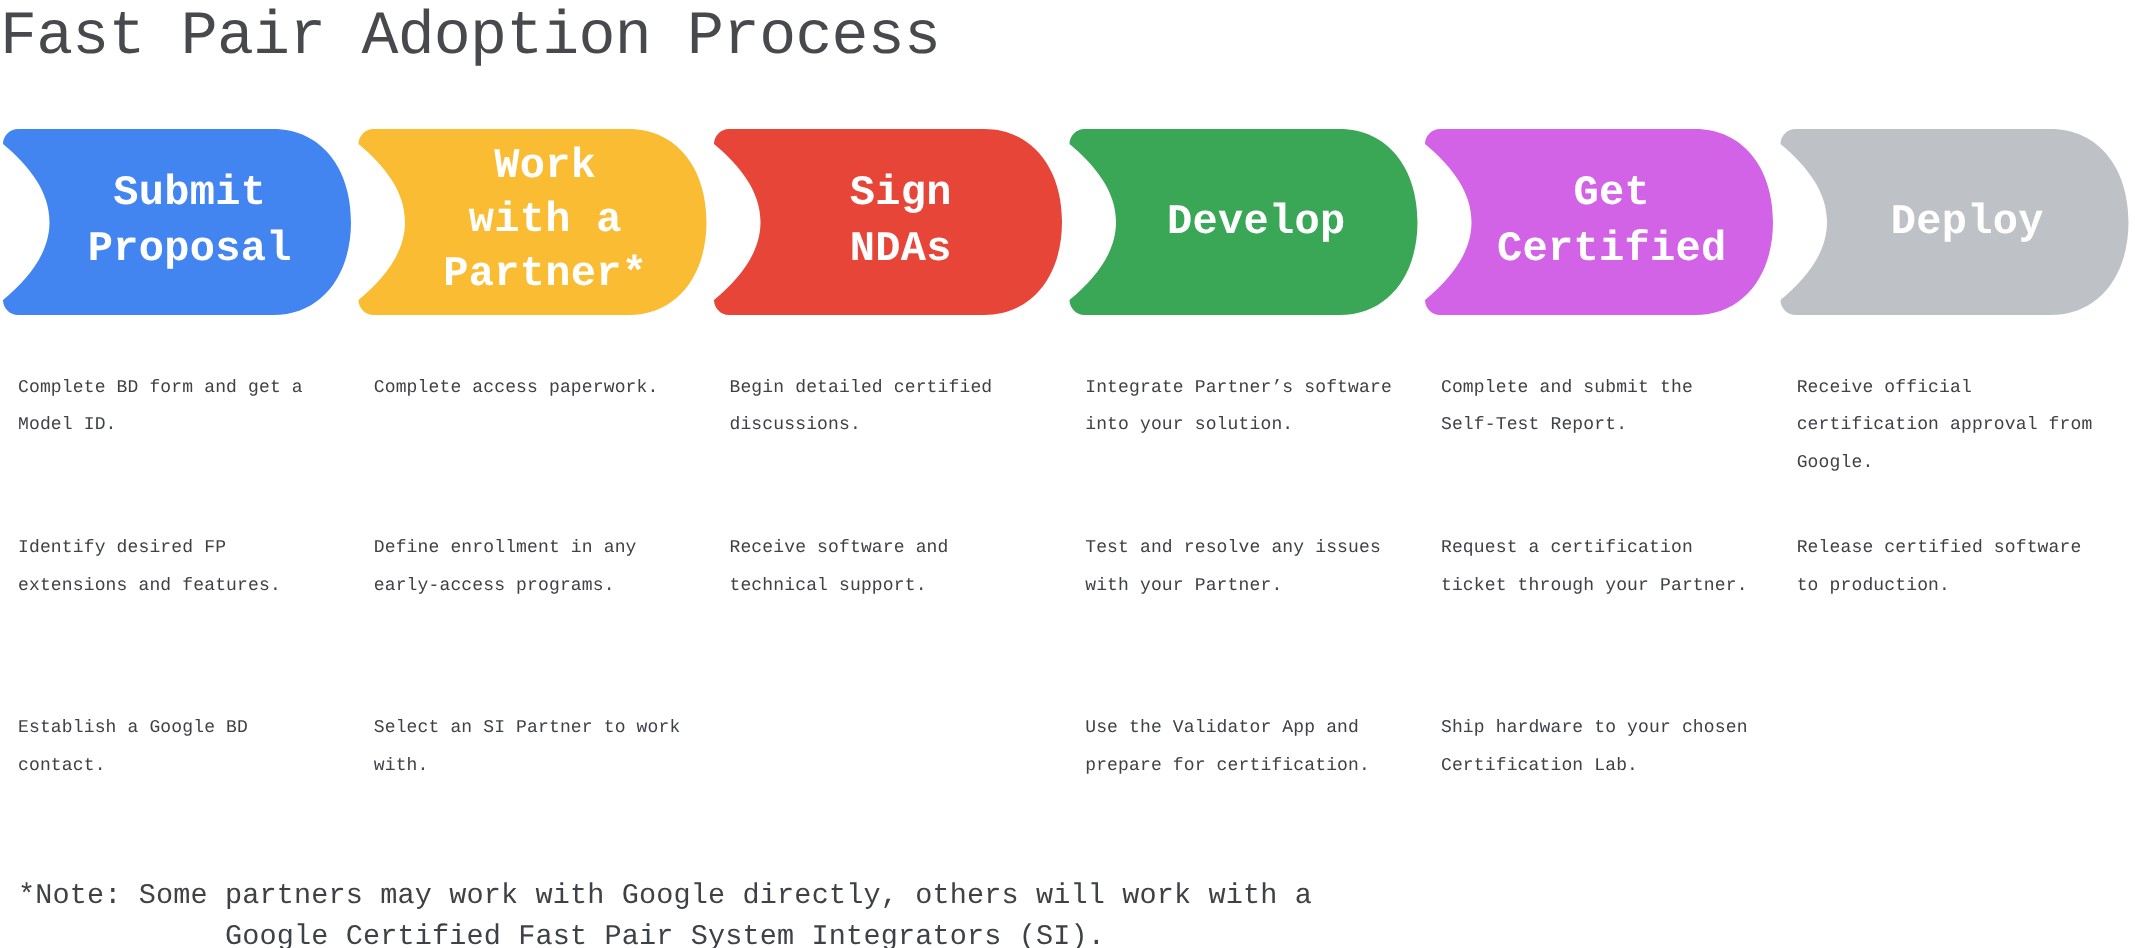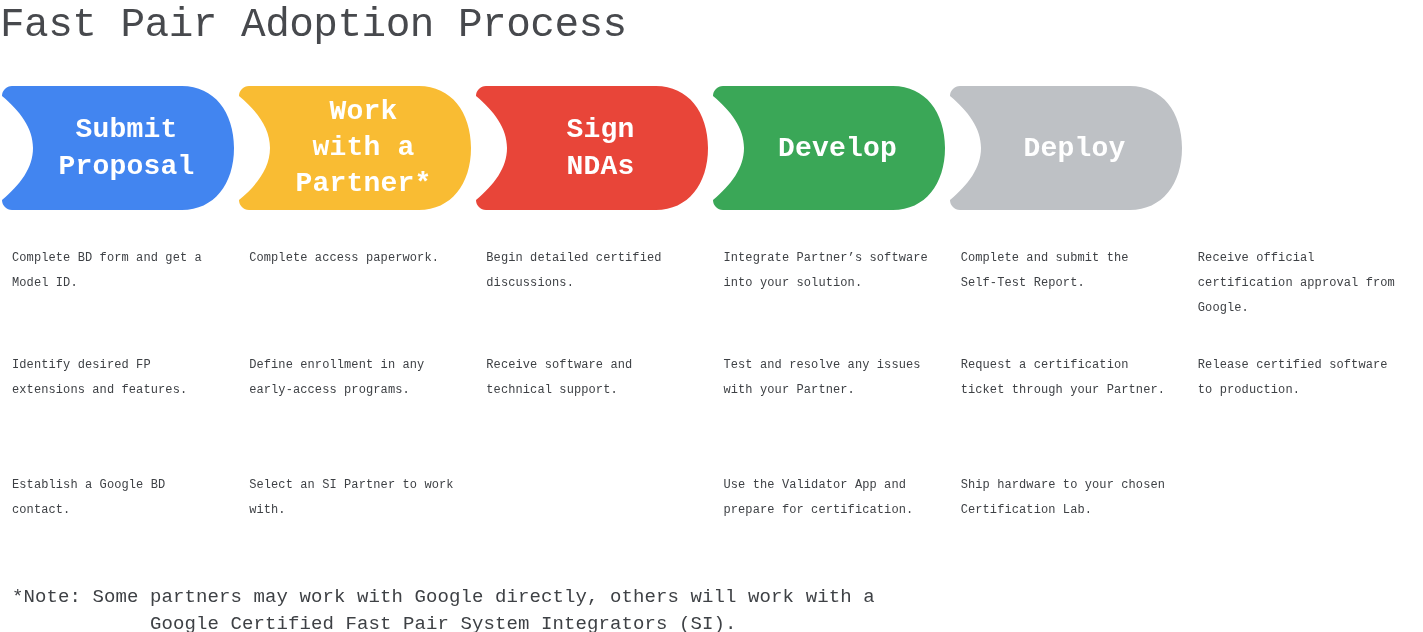--- a/index.html
+++ b/index.html
@@ -134,20 +134,29 @@
 
     <div class="stage">
       <svg width="237" height="124" viewBox="0 0 237 124" aria-hidden="true">
         <path d="M 12 0 H 182 C 214 0 234 26 234 62 C 234 98 214 124 182 124 H 12 C 6.5 124 2 119.5 2 114 C 20 99 33 82 33 62 C 33 42 20 25 2 10 C 2 4.5 6.5 0 12 0 Z" fill="#3AA757"></path>
       </svg>
       <div class="stage-label">
         <div>Develop</div>
       </div>
     </div>
 
+    <div class="stage">
+      <svg width="237" height="124" viewBox="0 0 237 124" aria-hidden="true">
+        <path d="M 12 0 H 182 C 214 0 234 26 234 62 C 234 98 214 124 182 124 H 12 C 6.5 124 2 119.5 2 114 C 20 99 33 82 33 62 C 33 42 20 25 2 10 C 2 4.5 6.5 0 12 0 Z" fill="#D263E6"></path>
+      </svg>
+      <div class="stage-label">
+        <div>Get</div>
+        <div>Certified</div>
+      </div>
+    </div>
 
     <div class="stage">
       <svg width="237" height="124" viewBox="0 0 237 124" aria-hidden="true">
         <path d="M 12 0 H 182 C 214 0 234 26 234 62 C 234 98 214 124 182 124 H 12 C 6.5 124 2 119.5 2 114 C 20 99 33 82 33 62 C 33 42 20 25 2 10 C 2 4.5 6.5 0 12 0 Z" fill="#BEC1C5"></path>
       </svg>
       <div class="stage-label">
         <div>Deploy</div>
       </div>
     </div>
 

